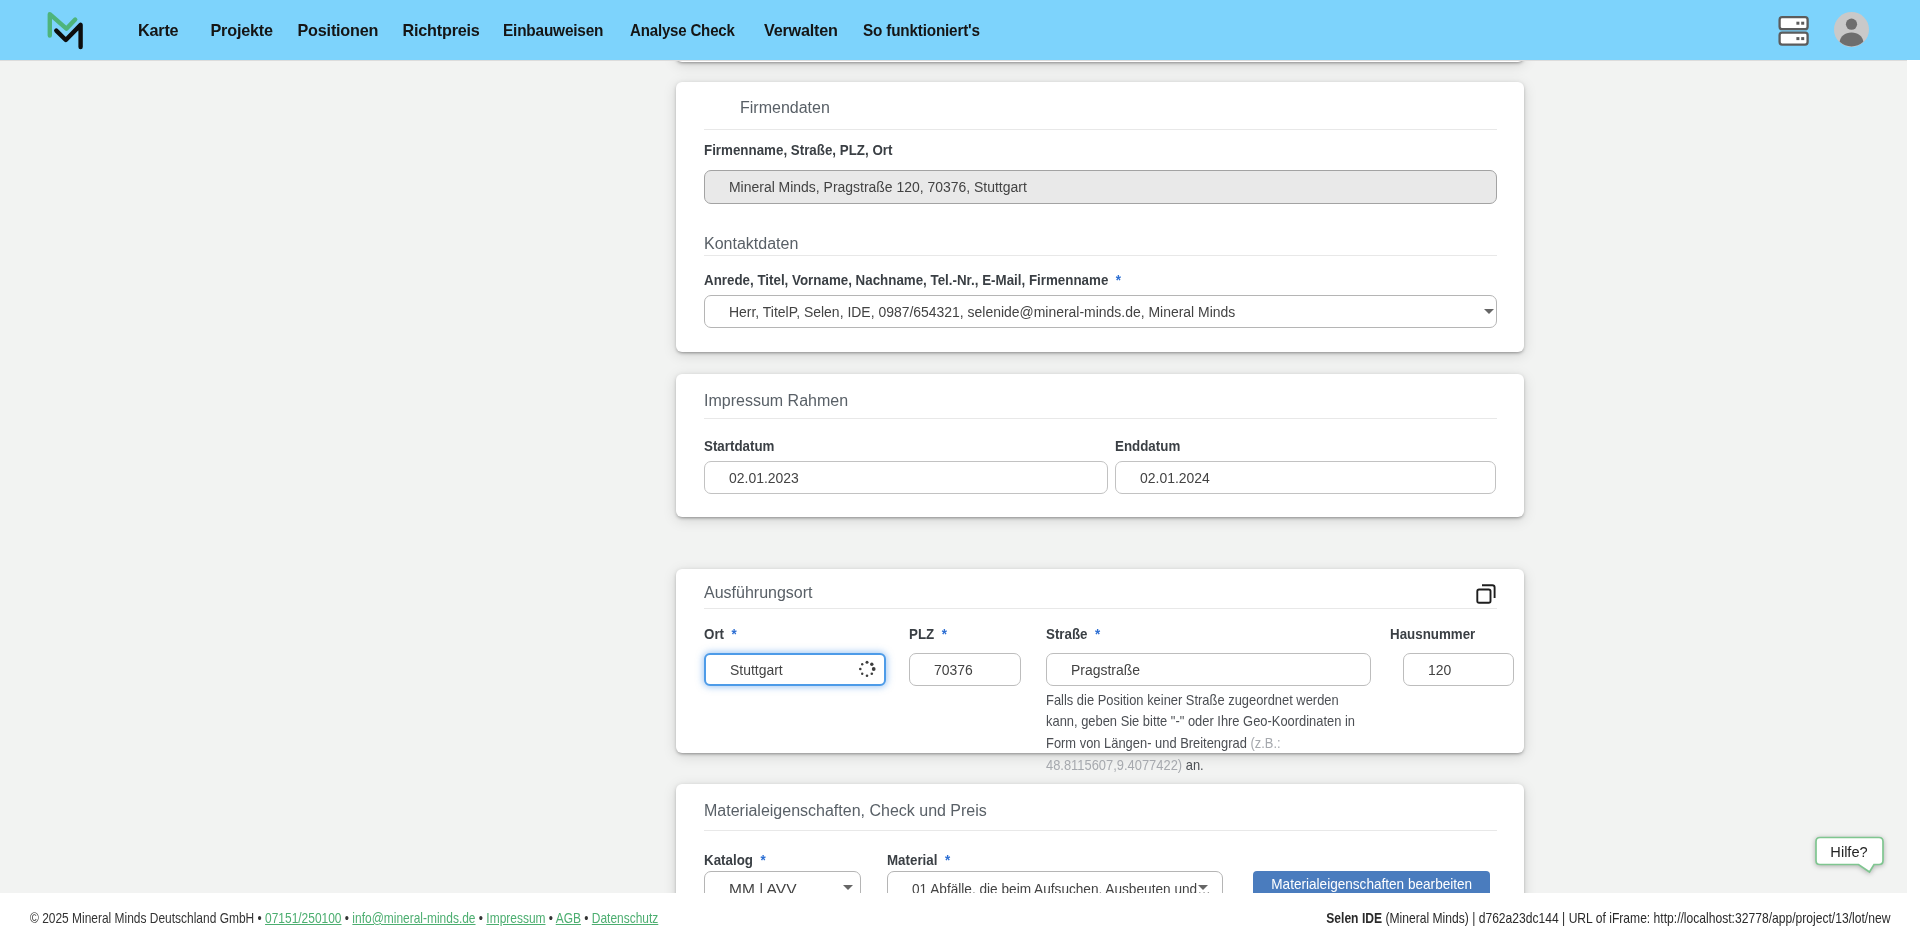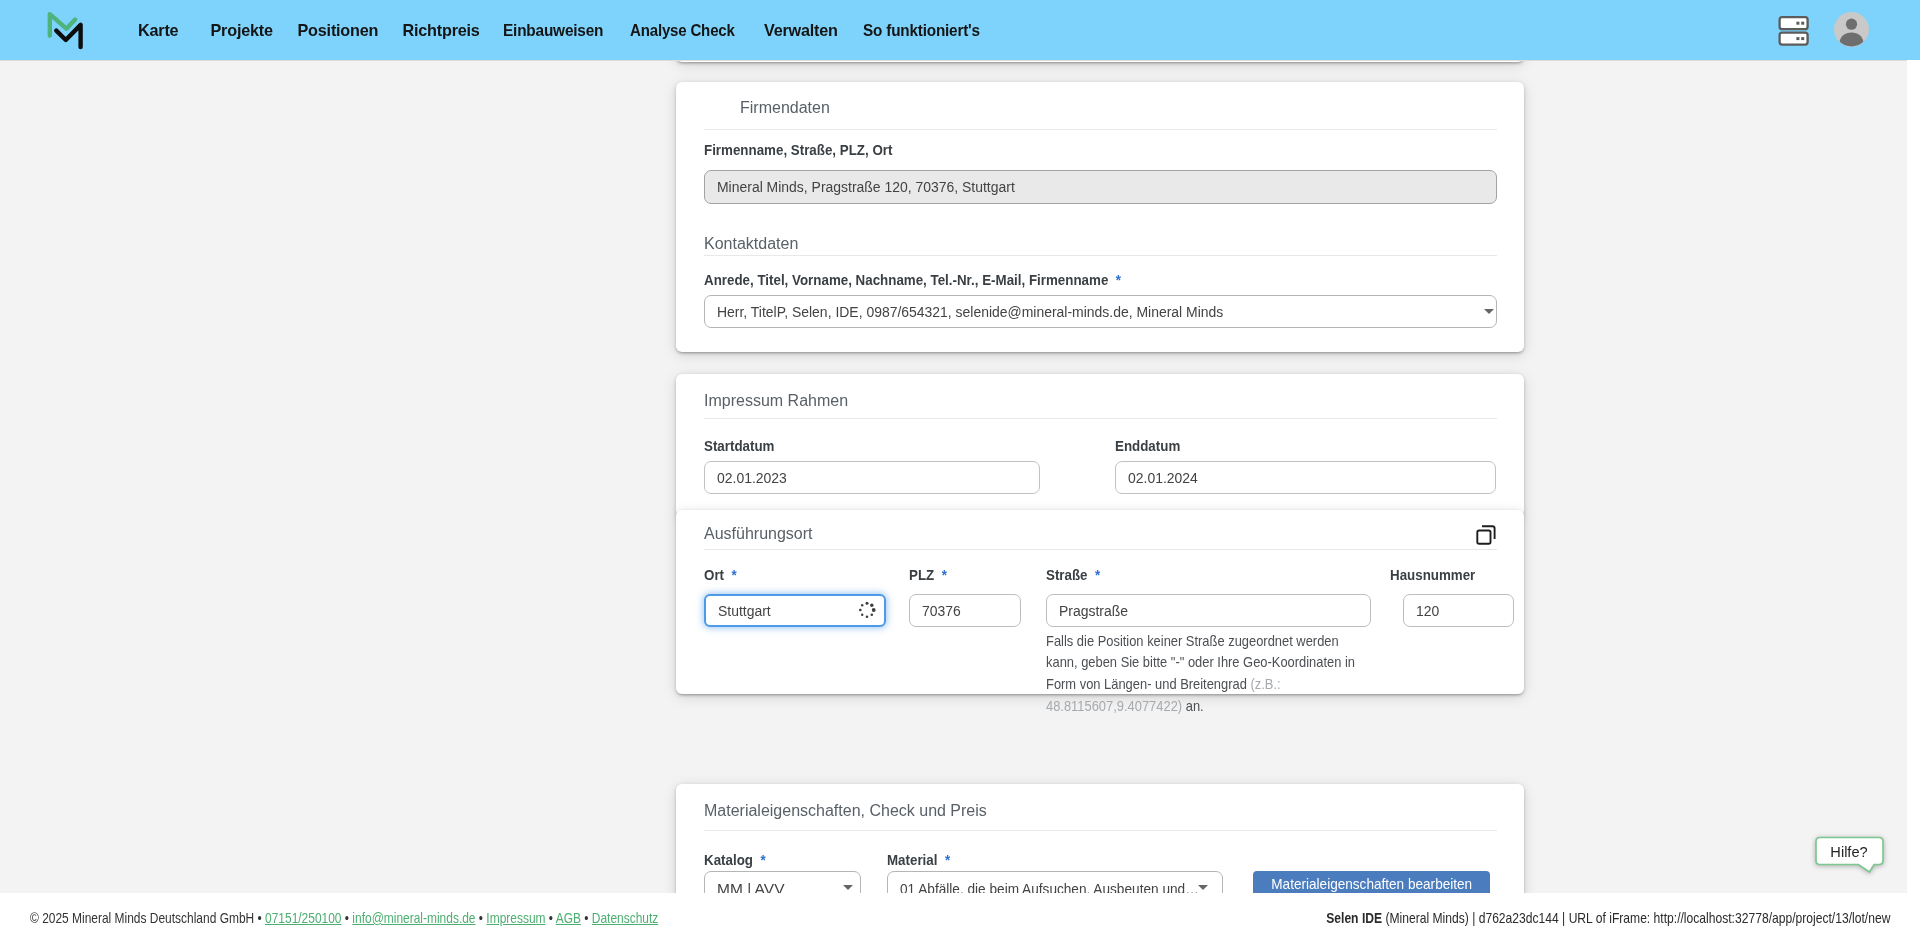--- a/index.html
+++ b/index.html
@@ -19,21 +19,21 @@
   .srv { position:absolute; left:1778px; top:15px; }
   .avatar { position:absolute; left:1834px; top:12px; width:35px; height:35px; }
   
   .card { position:absolute; left:676px; width:848px; background:#fff; border-radius:6px;
           box-shadow: 0 2px 3px -1px rgba(0,0,0,.28), 0 3px 14px 0 rgba(0,0,0,.13), 0 1px 4px 0 rgba(0,0,0,.12); }
   .hd { position:absolute; left:28px; font-size:16px; line-height:24px; color:#596067; font-weight:400; }
   .divi { position:absolute; left:28px; width:793px; height:1px; background:#e8e8e8; }
   .lbl { position:absolute; font-size:15px; line-height:20px; font-weight:bold; color:#3a3f44; white-space:nowrap; transform:scaleX(0.89); transform-origin:0 50%; }
   .ast { color:#2d6fd3; }
   .inp { position:absolute; background:#fff; border:1px solid #bfbfbf; border-radius:7px;
-         font-size:15.5px; color:#434343; padding-left:12px; white-space:nowrap; overflow:hidden; }
+         font-size:15.5px; color:#434343; padding-left:24px; white-space:nowrap; overflow:hidden; }
   .tx { display:inline-block; transform:scaleX(0.9); transform-origin:0 50%; }
   .caret { position:absolute; width:0; height:0; border-left:5px solid transparent; border-right:5px solid transparent; border-top:5px solid #666; }
   
   .footer { position:absolute; left:0; top:893px; width:1920px; height:50px; background:#fff; z-index:10; }
   .f-left { position:absolute; left:30px; top:0; height:50px; line-height:50px; font-size:14.2px; color:#333; transform:scaleX(0.843); transform-origin:0 50%; white-space:nowrap; }
   .f-right { position:absolute; right:30px; top:0; height:50px; line-height:50px; font-size:14.2px; color:#2a2a2a; transform:scaleX(0.853); transform-origin:100% 50%; white-space:nowrap; }
   .lnk { color:#4cae70; text-decoration:underline; }
   .bubble { position:absolute; left:1813px; top:834px; z-index:5; }
   .ortfocus { border:2px solid #4d9be8 !important; border-radius:6px; box-shadow:0 0 7px 1px rgba(77,150,232,.55); }
 
@@ -54,25 +54,25 @@
     <div class="lbl" style="left:28px; top:188px;">Anrede, Titel, Vorname, Nachname, Tel.-Nr., E-Mail, Firmenname&nbsp; <span class="ast">*</span></div>
     <div class="inp" style="left:28px; top:213px; width:793px; height:33px; line-height:31px; border-color:#b5b5b5;"><span class="tx">Herr, TitelP, Selen, IDE, 0987/654321, selenide@mineral-minds.de, Mineral Minds</span></div>
     <div class="caret" style="left:808px; top:227px;"></div>
   </div>
 
   <div class="card" style="top:373.5px; height:143px;">
     <div class="hd" style="top:15px;">Impressum Rahmen</div>
     <div class="divi" style="top:44px;"></div>
     <div class="lbl" style="left:28px; top:62px;">Startdatum</div>
     <div class="lbl" style="left:439px; top:62px;">Enddatum</div>
-    <div class="inp" style="left:28px; top:87px; width:336px; height:33px; line-height:31px; border-color:#c2c2c2;"><span class="tx">02.01.2023</span></div>
+    <div class="inp" style="left:28px; top:87px; width:404px; height:33px; line-height:31px; border-color:#c2c2c2;"><span class="tx">02.01.2023</span></div>
     <div class="inp" style="left:439px; top:87px; width:381px; height:33px; line-height:31px; border-color:#c2c2c2;"><span class="tx">02.01.2024</span></div>
   </div>
 
-  <div class="card" style="top:510px; height:184px;">
+  <div class="card" style="top:569px; height:184px;">
     <div class="hd" style="top:11.5px;">Ausführungsort</div>
     <svg style="position:absolute; left:799px; top:14px;" width="22" height="22" viewBox="0 0 22 22">
       <path d="M7 2.2 h10.3 a2.3 2.3 0 0 1 2.3 2.3 V15" fill="none" stroke="#1e1e1e" stroke-width="1.9"></path>
       <rect x="2.3" y="6.5" width="13.2" height="13.2" rx="1.8" fill="#fff" stroke="#1e1e1e" stroke-width="1.9"></rect>
     </svg>
     <div class="divi" style="top:39px;"></div>
     <div class="lbl" style="left:28px; top:54.5px;">Ort&nbsp; <span class="ast">*</span></div>
     <div class="lbl" style="left:233px; top:54.5px;">PLZ&nbsp; <span class="ast">*</span></div>
     <div class="lbl" style="left:370px; top:54.5px;">Straße&nbsp; <span class="ast">*</span></div>
     <div class="lbl" style="left:714px; top:54.5px;">Hausnummer</div>

